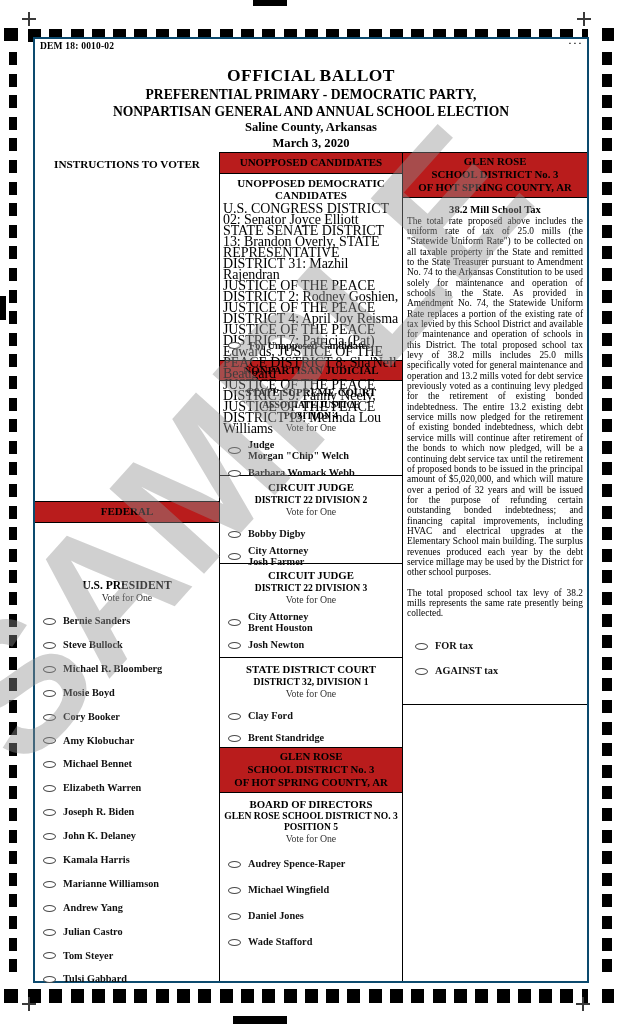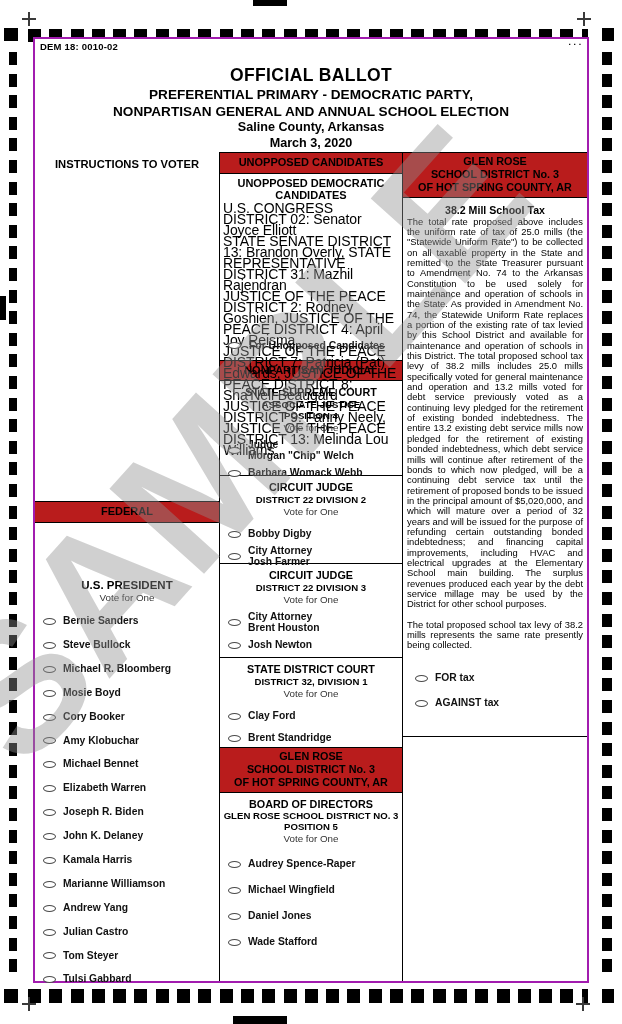--- a/index.html
+++ b/index.html
@@ -27,21 +27,21 @@
   .center-mark-bottom { position:absolute; left:233px; top:1016px; width:54px; height:8px; background:#000; }
   .cross { position:absolute; width:14px; height:14px; }
   .cross::before { content:""; position:absolute; left:0; right:0; top:6.4px; height:1.2px; background:#3a3a3a; }
   .cross::after  { content:""; position:absolute; top:0; bottom:0; left:6.4px; width:1.2px; background:#3a3a3a; }
   .cross-tl { left:22px;  top:12px; }
   .cross-tr { left:577px; top:12px; }
   .cross-bl { left:22px;  top:997px; }
   .cross-br { left:576px; top:997px; }
 
   
-  .ballot-box { position:absolute; left:33px; top:37px; width:556px; height:946px; border:2px solid #a21caf; background:#fff; }
+  .ballot-box { position:absolute; left:33px; top:37px; width:556px; height:946px; border:2px solid #0c4a6e; background:#fff;font-family:Liberation Serif, serif; }
   .code { position:absolute; left:5px; top:2px; font-size:9.5px; font-weight:bold; letter-spacing:.2px; }
   .corner-mark { position:absolute; right:5px; top:2px; font-size:5px; font-weight:bold; letter-spacing:1px; color:#000; }
   .title-block { padding-top:26px; text-align:center; line-height:1.24; }
   .tb-title { font-size:17.5px; font-weight:bold; letter-spacing:.4px; }
   .tb-sub   { font-size:13.6px; font-weight:bold; }
   .tb-small { font-size:12.6px; font-weight:bold; }
 
   
   .cols { position:absolute; left:0; top:113px; width:552px; height:829px; display:flex; }
   .col { width:184px; position:relative; display:flex; flex-direction:column; }

